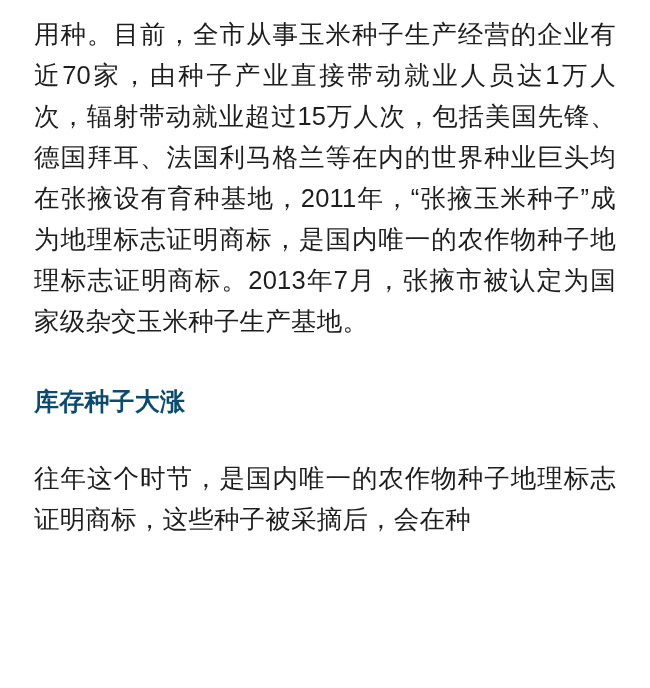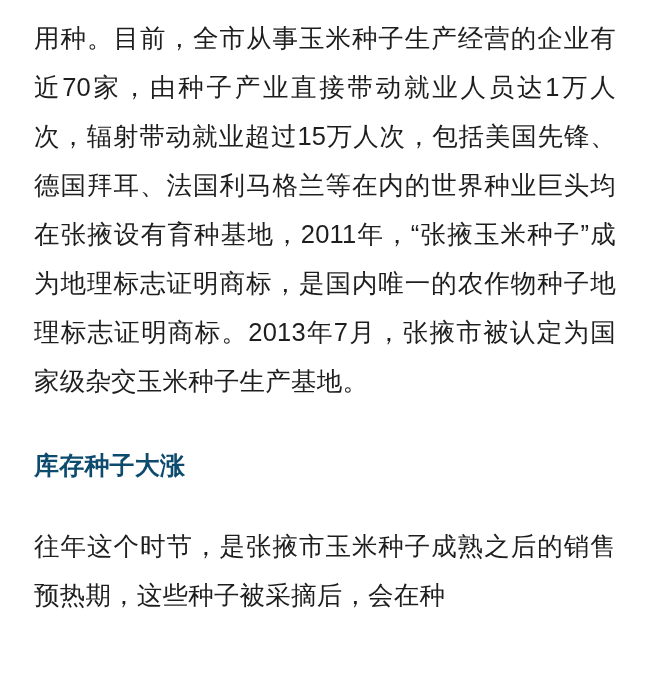--- a/index.html
+++ b/index.html
@@ -15,21 +15,21 @@
     color: #1a1a1a;
   }
   #article {
     box-sizing: border-box;
     width: 650px;
     padding: 14px 34px 0 34px;
   }
   .para {
     margin: 0;
     font-size: 25.5px;
-    line-height: 49px;
+    line-height: 41px;
     letter-spacing: 0.2px;
     text-align: justify;
     text-justify: inter-ideograph;
     color: #1e1e1e;
     font-weight: 400;
   }
   .subhead {
     margin: 0;
     font-size: 25px;
     line-height: 49px;
@@ -50,15 +50,15 @@
 <div id="article">
 
   <p class="para">用种。目前，全市从事玉米种子生产经营的企业有近70家，由种子产业直接带动就业人员达1万人次，辐射带动就业超过15万人次，包括美国先锋、德国拜耳、法国利马格兰等在内的世界种业巨头均在张掖设有育种基地，2011年，“张掖玉米种子”成为地理标志证明商标，是国内唯一的农作物种子地理标志证明商标。2013年7月，张掖市被认定为国家级杂交玉米种子生产基地。</p>
 
   <div class="gap-before-subhead"></div>
 
   <h3 class="subhead">库存种子大涨</h3>
 
   <div class="gap-after-subhead"></div>
 
-  <p class="para">往年这个时节，是张掖市玉米种子成熟之后的销售预热期，这些种子被采摘后，会在种</p>
+  <p class="para">往年这个时节，是国内唯一的农作物种子地理标志证明商标，这些种子被采摘后，会在种</p>
 
 </div>
 
 </body></html>

